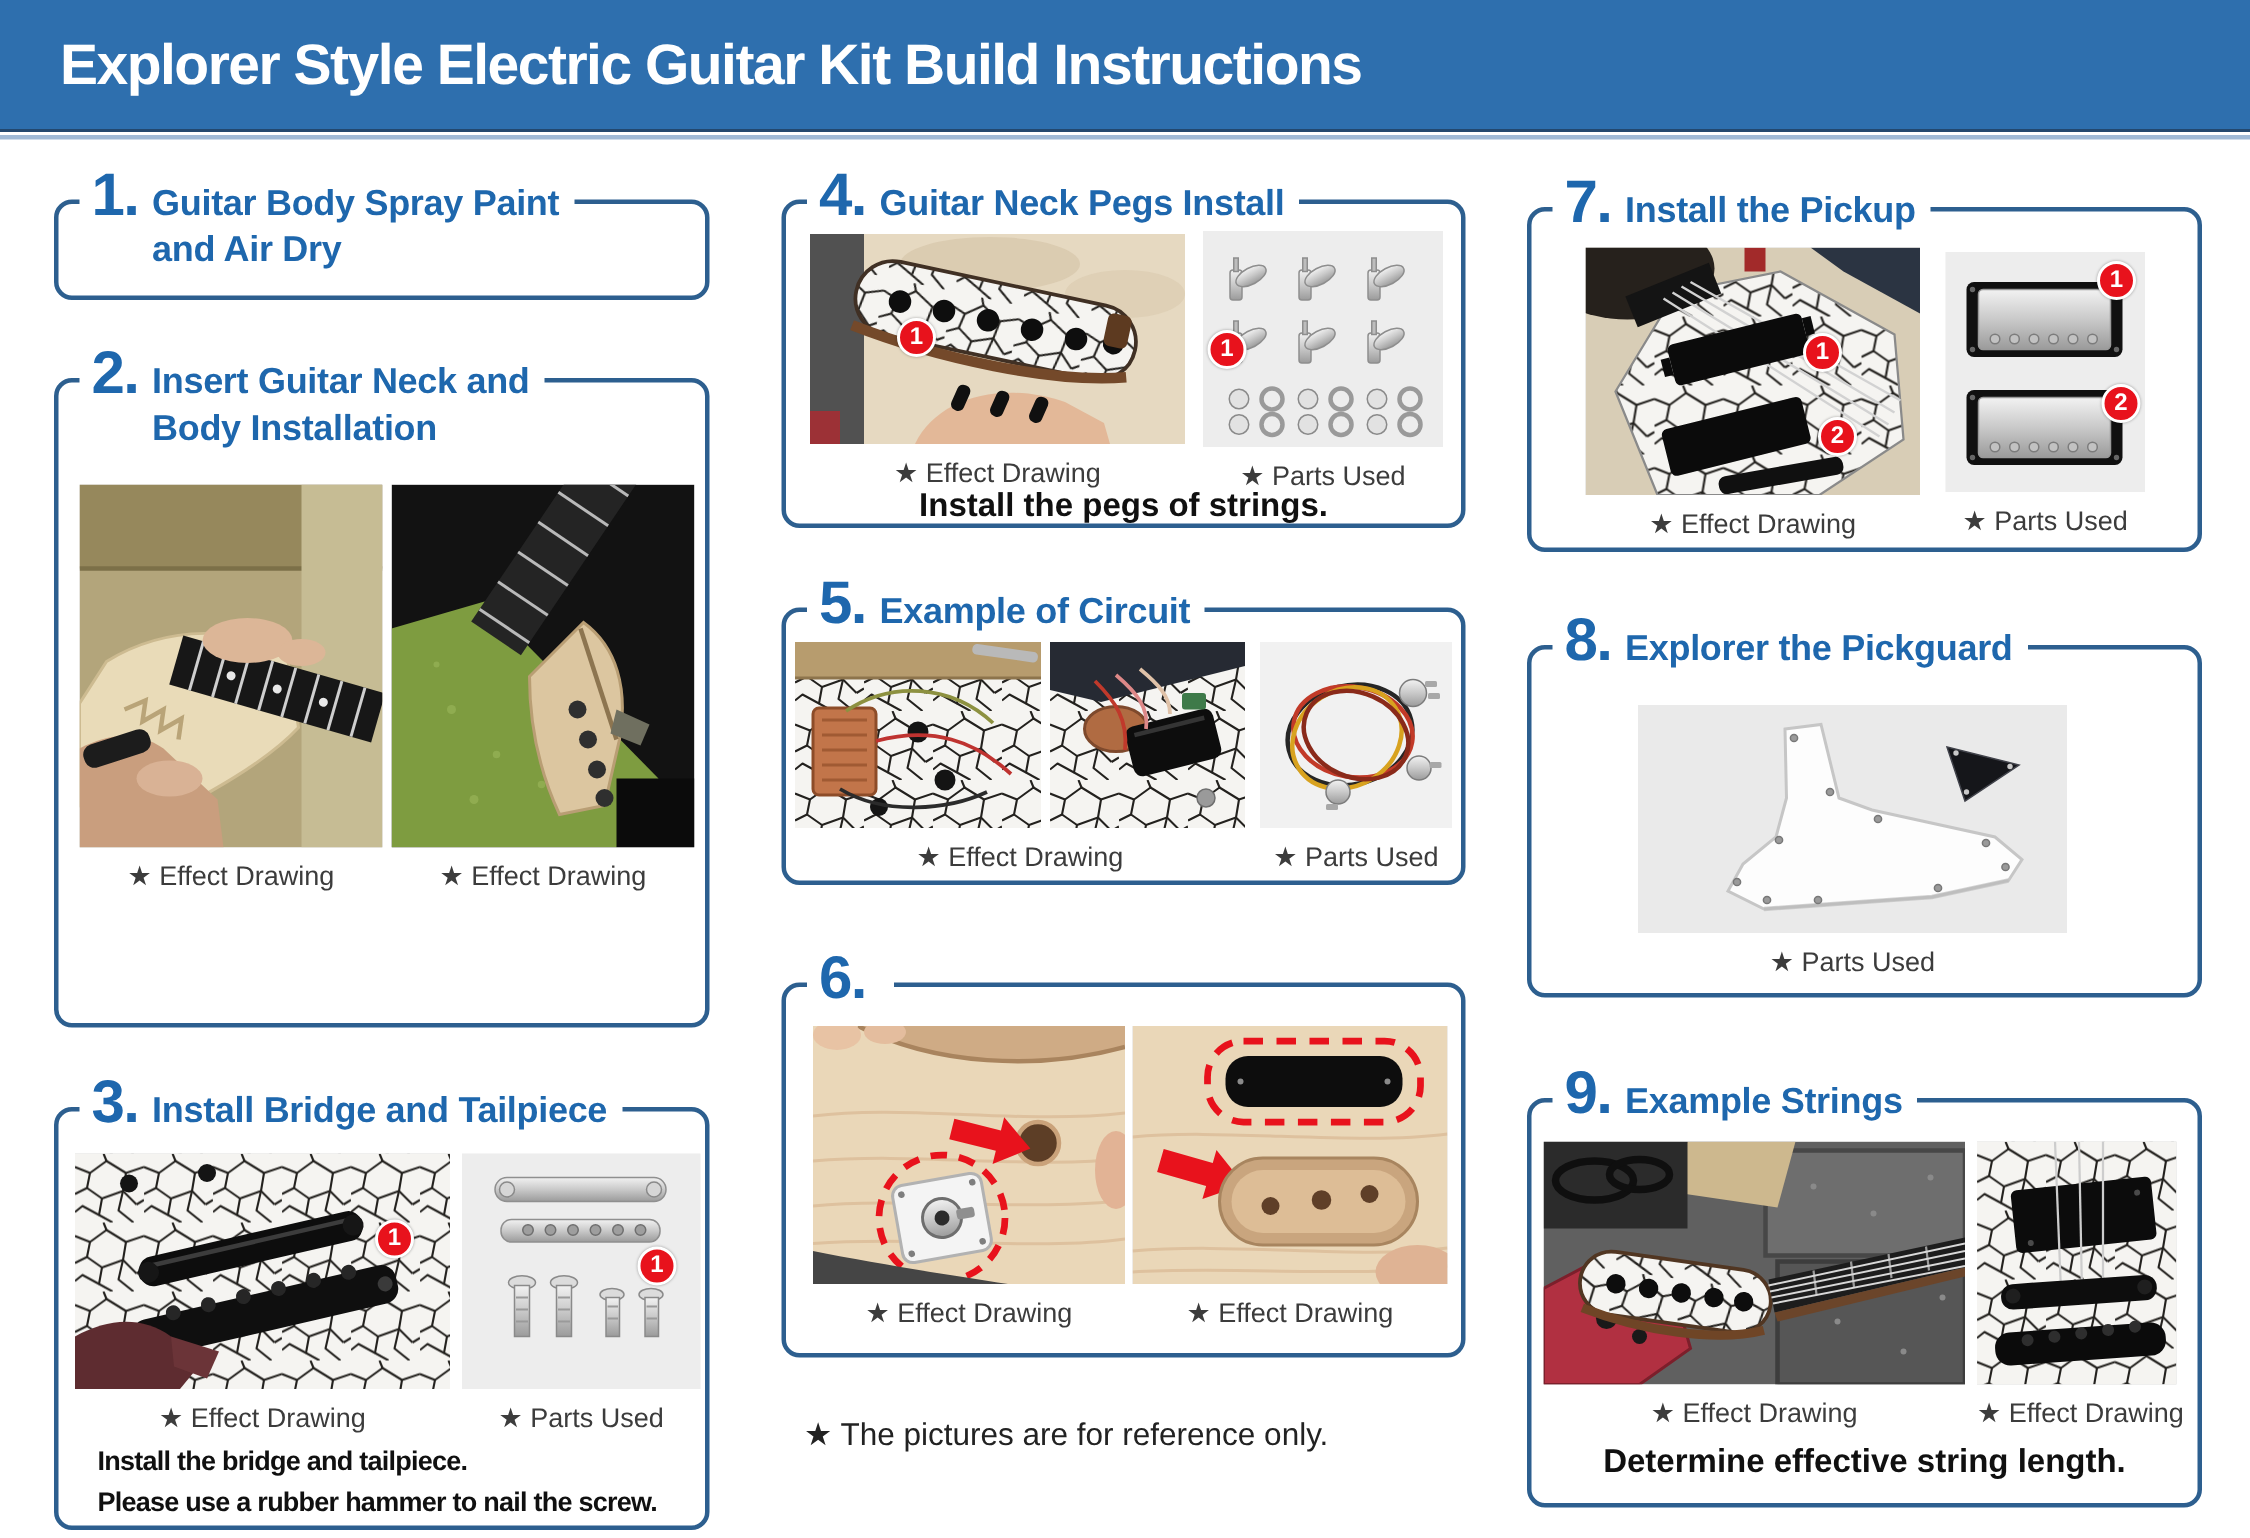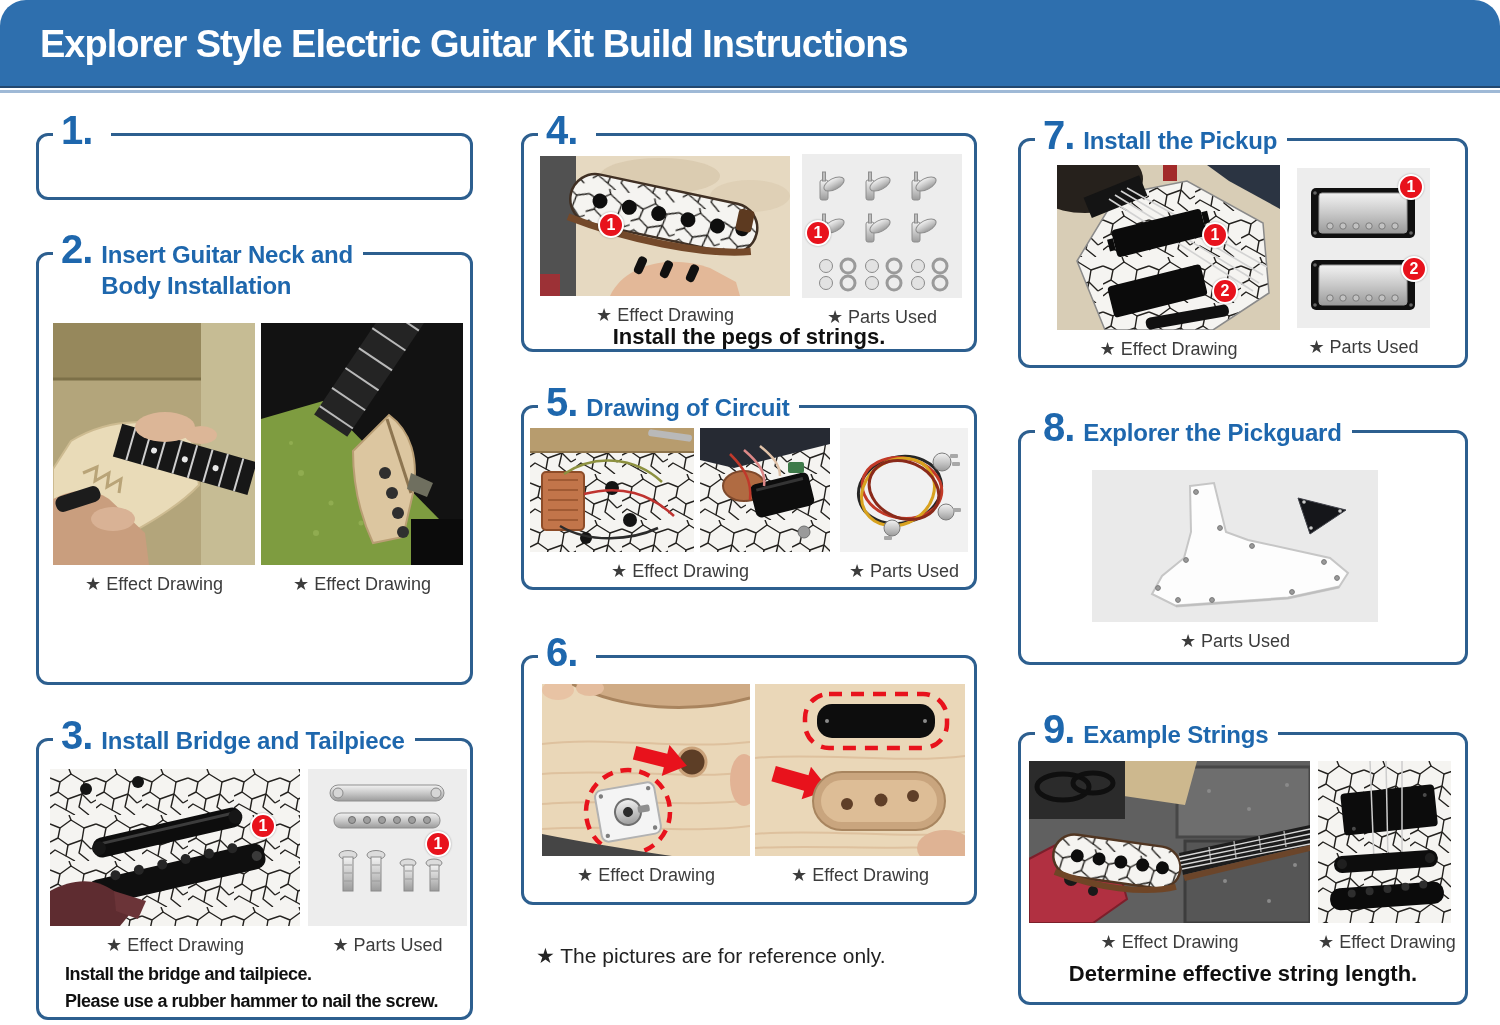--- a/index.html
+++ b/index.html
@@ -1,18 +1,18 @@
 <!DOCTYPE html>
 <html><head>
 <meta charset="utf-8">
 <style>
   * { margin:0; padding:0; box-sizing:border-box; }
   html,body { background:#ffffff; }
   body { font-family:"Liberation Sans", sans-serif; }
-  .canvas { position:relative; width:1500px; height:1025px; background:#ffffff; overflow:hidden;border-radius:26px; }
+  .canvas { position:relative; width:1500px; height:1025px; background:#ffffff; overflow:hidden; }
 
   
   .hdr { position:absolute; left:0; top:0; width:1500px; height:88px;
          background:#2e6fae; border-bottom:2px solid #23486f; }
   .hdr-strip { position:absolute; left:0; top:90px; width:1500px; height:3px; background:#9fb9d6; }
   .hdr h1 { color:#ffffff; font-size:38px; font-weight:bold; letter-spacing:-1px;
             line-height:88px; padding-left:40px; white-space:nowrap; }
 
   
   .step { position:absolute; border:3px solid #2d5f8f; border-radius:12px; background:#ffffff; }
@@ -77,20 +77,24 @@
 <div class="canvas">
 
   <header class="hdr">
     <h1>Explorer Style Electric Guitar Kit Build Instructions</h1>
   </header>
   <div class="hdr-strip"></div>
 
   <section class="step" style="left:36px;top:133px;width:437px;height:67px">
     <div class="head">
       <span class="num">1.</span>
+      <span class="ttl-block">
+          <span class="ttl">Guitar Body Spray Paint</span>
+          <span class="ttl">and Air Dry</span>
+        </span>
     </div>
   </section>
 
   <section class="step" style="left:36px;top:252px;width:437px;height:433px">
     <div class="head">
       <span class="num">2.</span>
       <span class="ttl-block">
           <span class="ttl">Insert Guitar Neck and</span>
           <span class="ttl">Body Installation</span>
         </span>
@@ -242,20 +246,23 @@
     </figure>
     <p class="desc desc-s3">
       <span class="d">Install the bridge and tailpiece.</span>
       <span class="d">Please use a rubber hammer to nail the screw.</span>
     </p>
   </section>
 
   <section class="step" style="left:521px;top:133px;width:456px;height:219px">
     <div class="head">
       <span class="num">4.</span>
+      <span class="ttl-block">
+          <span class="ttl">Guitar Neck Pegs Install</span>
+        </span>
     </div>
     <figure class="fig" style="left:16px;top:20px">
       <div class="photo" style="width:250px;height:140px">
         <svg viewBox="0 0 250 140">
           <rect width="250" height="140" fill="#e6d9c1"></rect>
           <rect width="36" height="140" fill="#515151"></rect>
           <ellipse cx="120" cy="20" rx="60" ry="18" fill="#d8c8ac" opacity=".8"></ellipse>
           <ellipse cx="210" cy="40" rx="40" ry="16" fill="#dcccb0" opacity=".7"></ellipse>
           <g transform="rotate(12 130 62)">
             <rect x="28" y="34" width="190" height="50" rx="25" fill="url(#crk)" stroke="#403024" stroke-width="2.5"></rect>
@@ -343,21 +350,21 @@
     </figure>
     <p class="desc desc-c desc-s4">
       <span class="d">Install the pegs of strings.</span>
     </p>
   </section>
 
   <section class="step" style="left:521px;top:405px;width:456px;height:185px">
     <div class="head">
       <span class="num">5.</span>
       <span class="ttl-block">
-          <span class="ttl">Drawing of Circuit</span>
+          <span class="ttl">Example of Circuit</span>
         </span>
     </div>
     <figure class="fig" style="left:6px;top:20px">
       <div class="photo" style="width:164px;height:124px">
         <svg viewBox="0 0 164 124">
           <rect width="164" height="124" fill="url(#crk)"></rect>
           <rect width="164" height="24" fill="#b79c6e"></rect>
           <path d="M0 24 H164" stroke="#8d744c" stroke-width="2"></path>
           <rect x="118" y="4" width="44" height="7" rx="3" fill="#b9b9b9" transform="rotate(8 140 8)"></rect>
           <rect x="12" y="44" width="42" height="58" rx="4" fill="#c2754a" stroke="#8d4c28" stroke-width="2"></rect>

